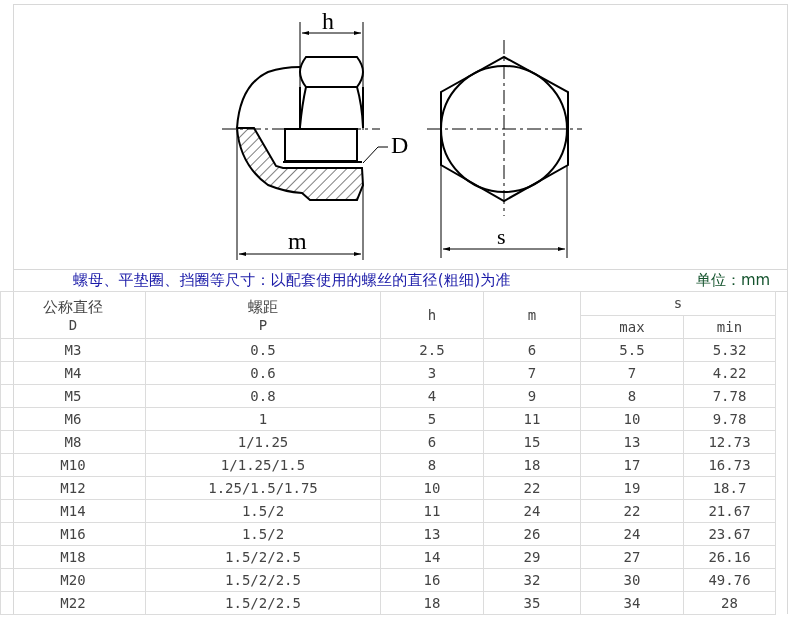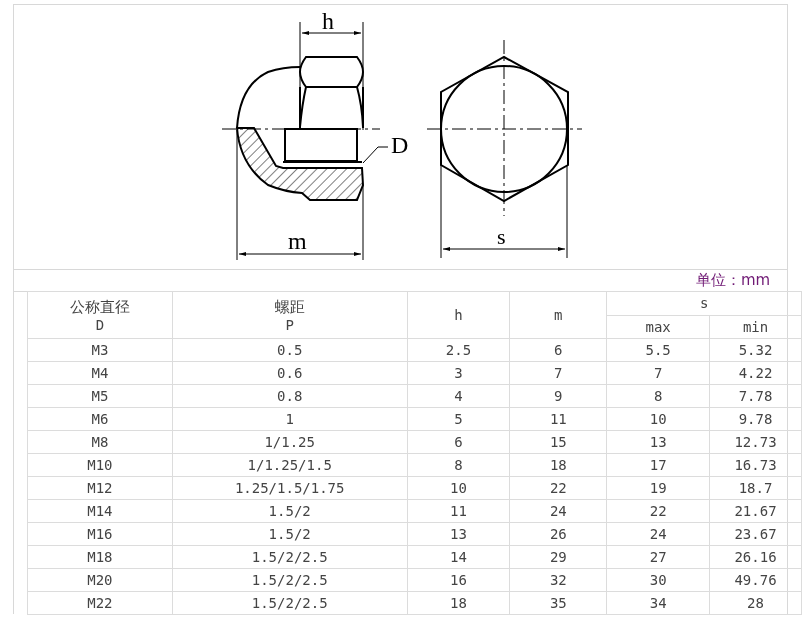--- a/index.html
+++ b/index.html
@@ -2,22 +2,22 @@
 <html><head>
 <meta charset="utf-8">
 <style>
   html,body{margin:0;padding:0;background:#ffffff;}
   body{width:802px;height:618px;position:relative;overflow:hidden;font-family:"DejaVu Sans","Liberation Sans",sans-serif;color:#333;}
   .frame{position:absolute;left:13px;top:4px;width:775px;height:610px;border-left:1px solid #d8d8d8;border-top:1px solid #d8d8d8;border-right:1px solid #d8d8d8;box-sizing:border-box;}
   .drawing{position:absolute;left:0;top:0;width:802px;height:268px;}
   .drawing svg{position:absolute;left:0;top:0;}
   .title-row{position:absolute;left:13px;top:269px;width:775px;height:23px;border-top:1px solid #d8d8d8;border-bottom:1px solid #d8d8d8;box-sizing:border-box;}
   .title-text{position:absolute;left:60px;top:1px;font-size:15px;color:#1a1aa8;white-space:nowrap;letter-spacing:0.2px;}
-  .unit-text{position:absolute;left:683px;top:1px;font-size:15px;color:#701a75;white-space:nowrap;}
-  table.spec{position:absolute;left:27px;top:291px;border-collapse:collapse;table-layout:fixed;font-family:"DejaVu Sans Mono","Liberation Mono",monospace;font-size:14px;color:#444;}
+  .unit-text{position:absolute;left:683px;top:1px;font-size:15px;color:#14532d;white-space:nowrap;}
+  table.spec{position:absolute;left:0;top:291px;border-collapse:collapse;table-layout:fixed;font-family:"DejaVu Sans Mono","Liberation Mono",monospace;font-size:14px;color:#444;}
   table.spec td,table.spec th{border:1px solid #dcdcdc;text-align:center;padding:0;font-weight:normal;white-space:nowrap;}
   table.spec tr.data td{height:22px;}
   .cjk{font-family:"DejaVu Sans","Liberation Sans",sans-serif;font-size:15px;}
 </style>
 </head>
 <body>
 
 <div class="frame"></div>
 
 <div class="drawing">
@@ -75,20 +75,21 @@
       <line x1="567" y1="165" x2="567" y2="258" stroke-width="1"></line>
       <line x1="443" y1="249" x2="565" y2="249" stroke-width="1"></line>
       <polygon points="443,249 450,247 450,251" fill="#000" stroke="none"></polygon>
       <polygon points="565,249 558,247 558,251" fill="#000" stroke="none"></polygon>
     </g>
     <text x="497" y="244" font-family="Liberation Serif, serif" font-size="22" fill="#000">s</text>
   </svg>
 </div>
 
 <div class="title-row">
+  <span class="title-text">螺母、平垫圈、挡圈等尺寸：以配套使用的螺丝的直径(粗细)为准</span>
   <span class="unit-text">单位：mm</span>
 </div>
 
 <table class="spec">
   <colgroup>
     <col style="width:145px">
     <col style="width:235px">
     <col style="width:103px">
     <col style="width:97px">
     <col style="width:103px">

